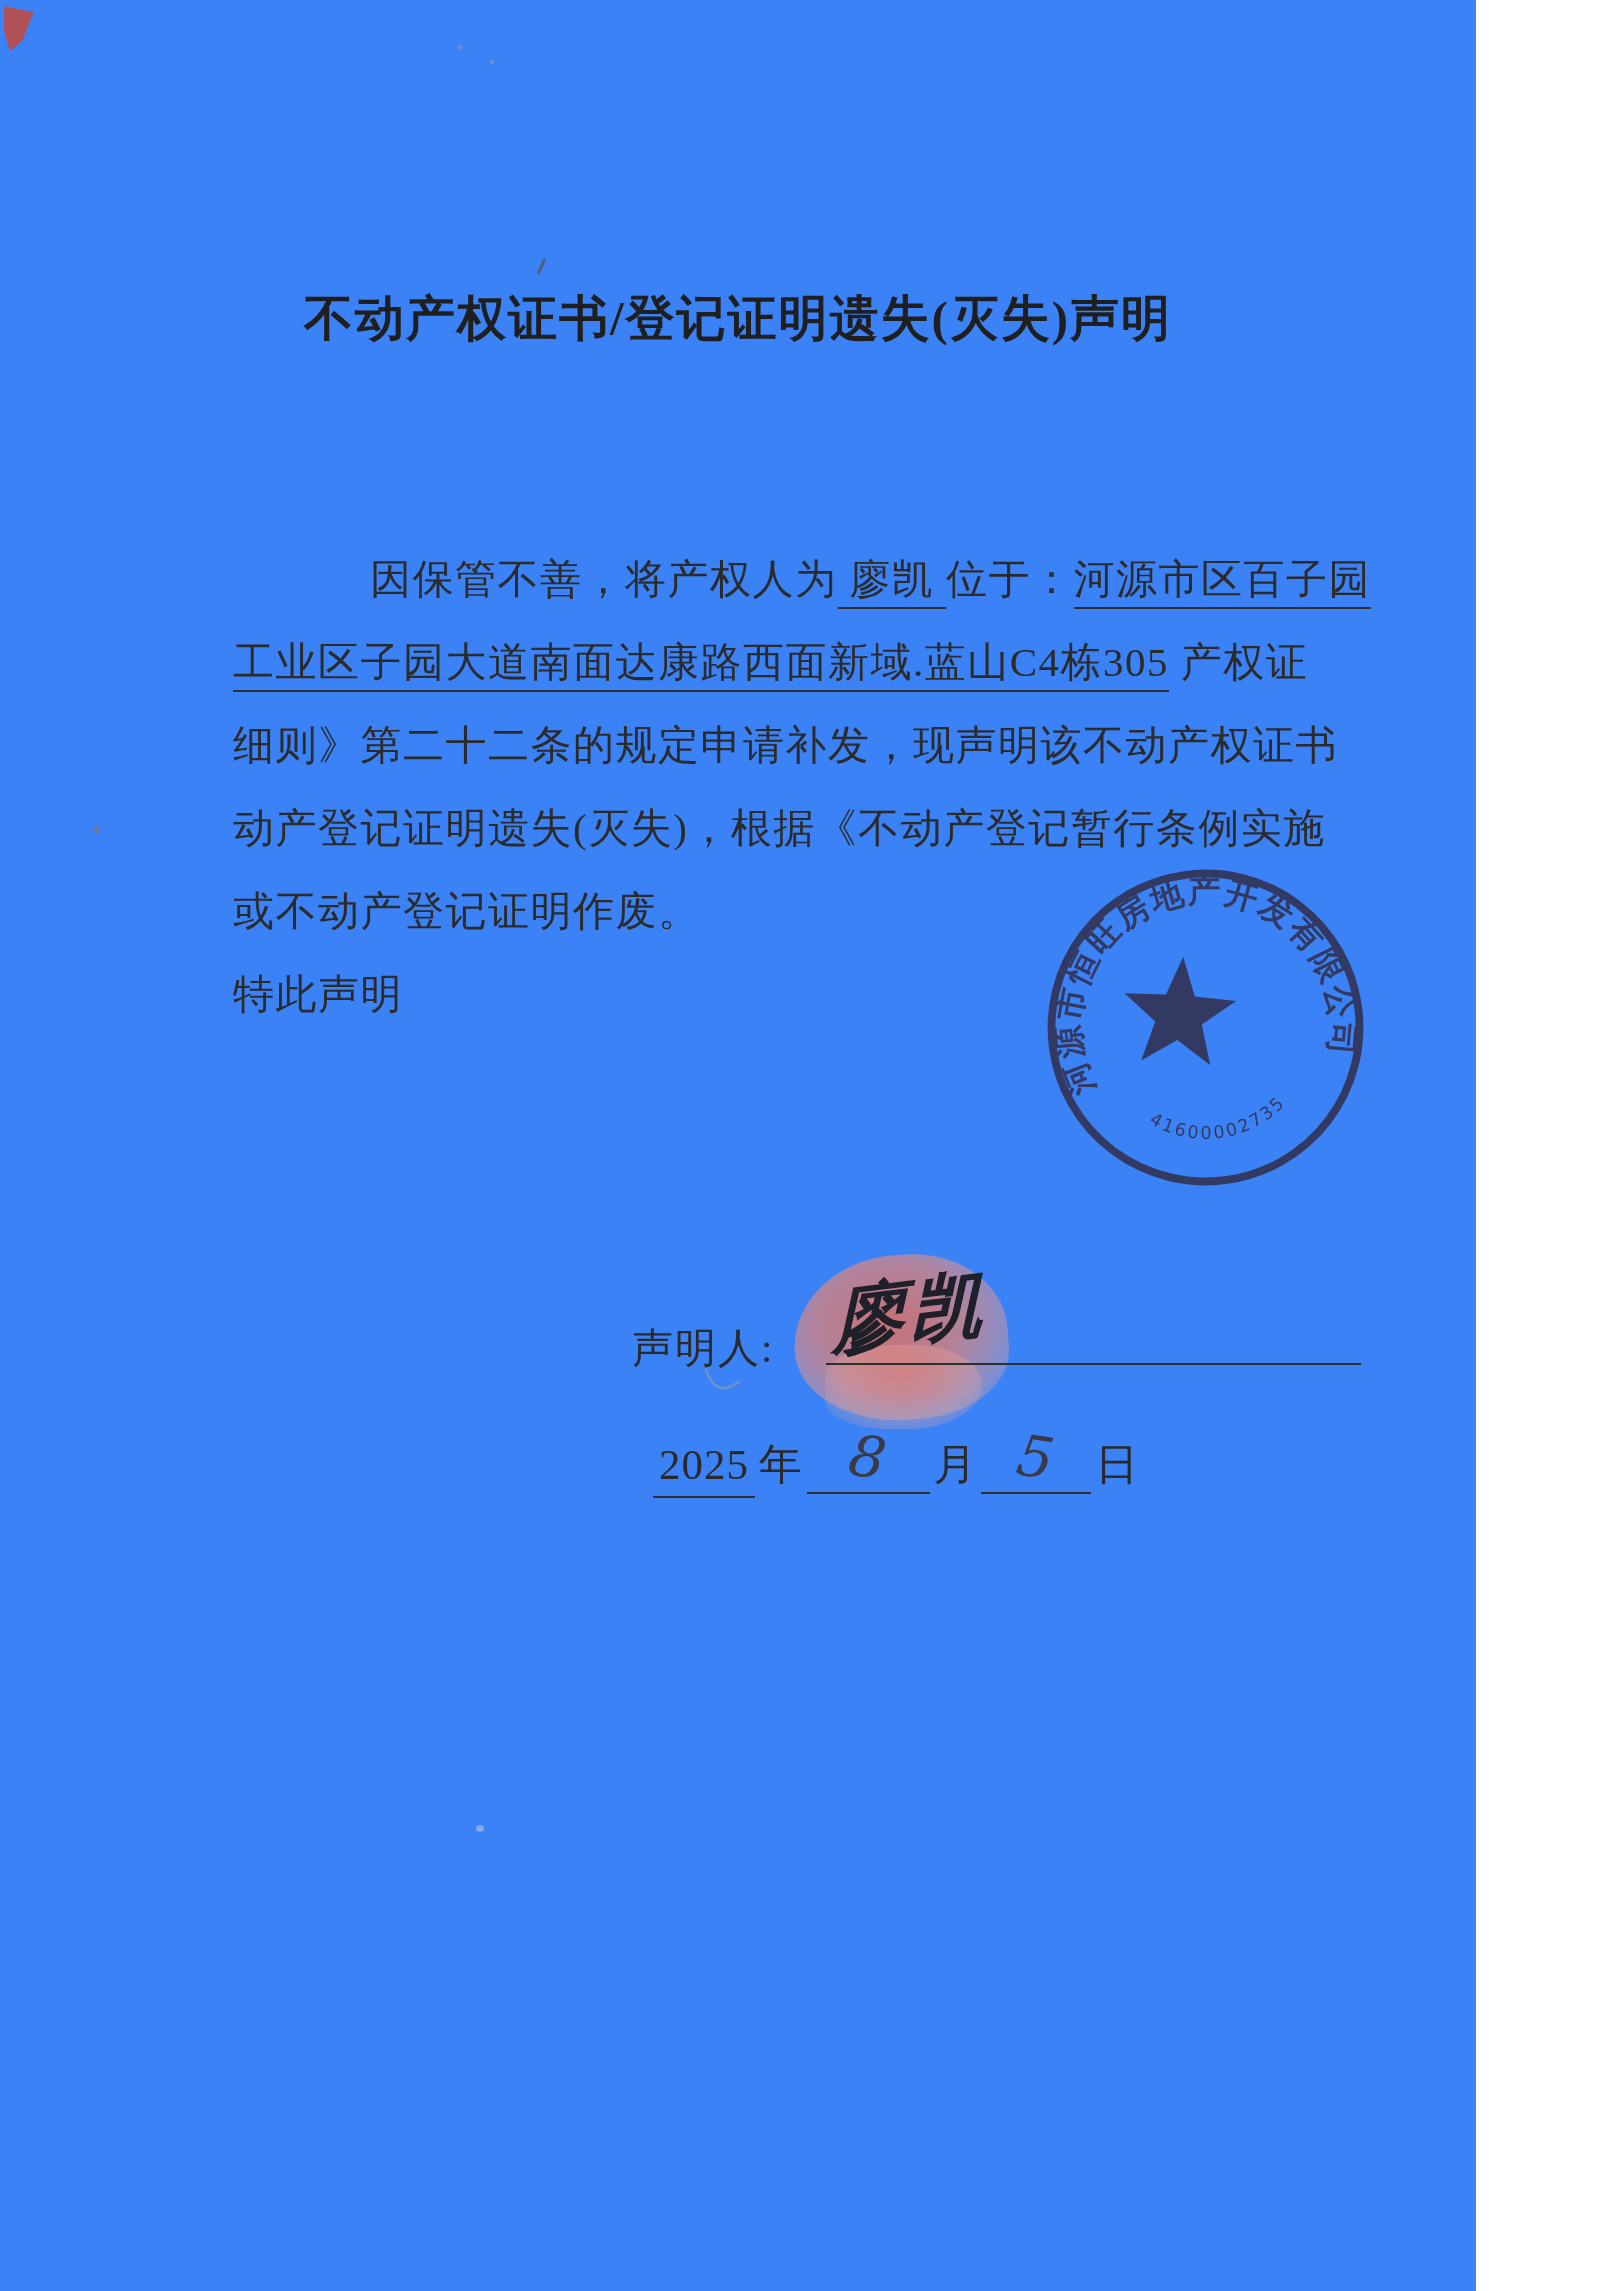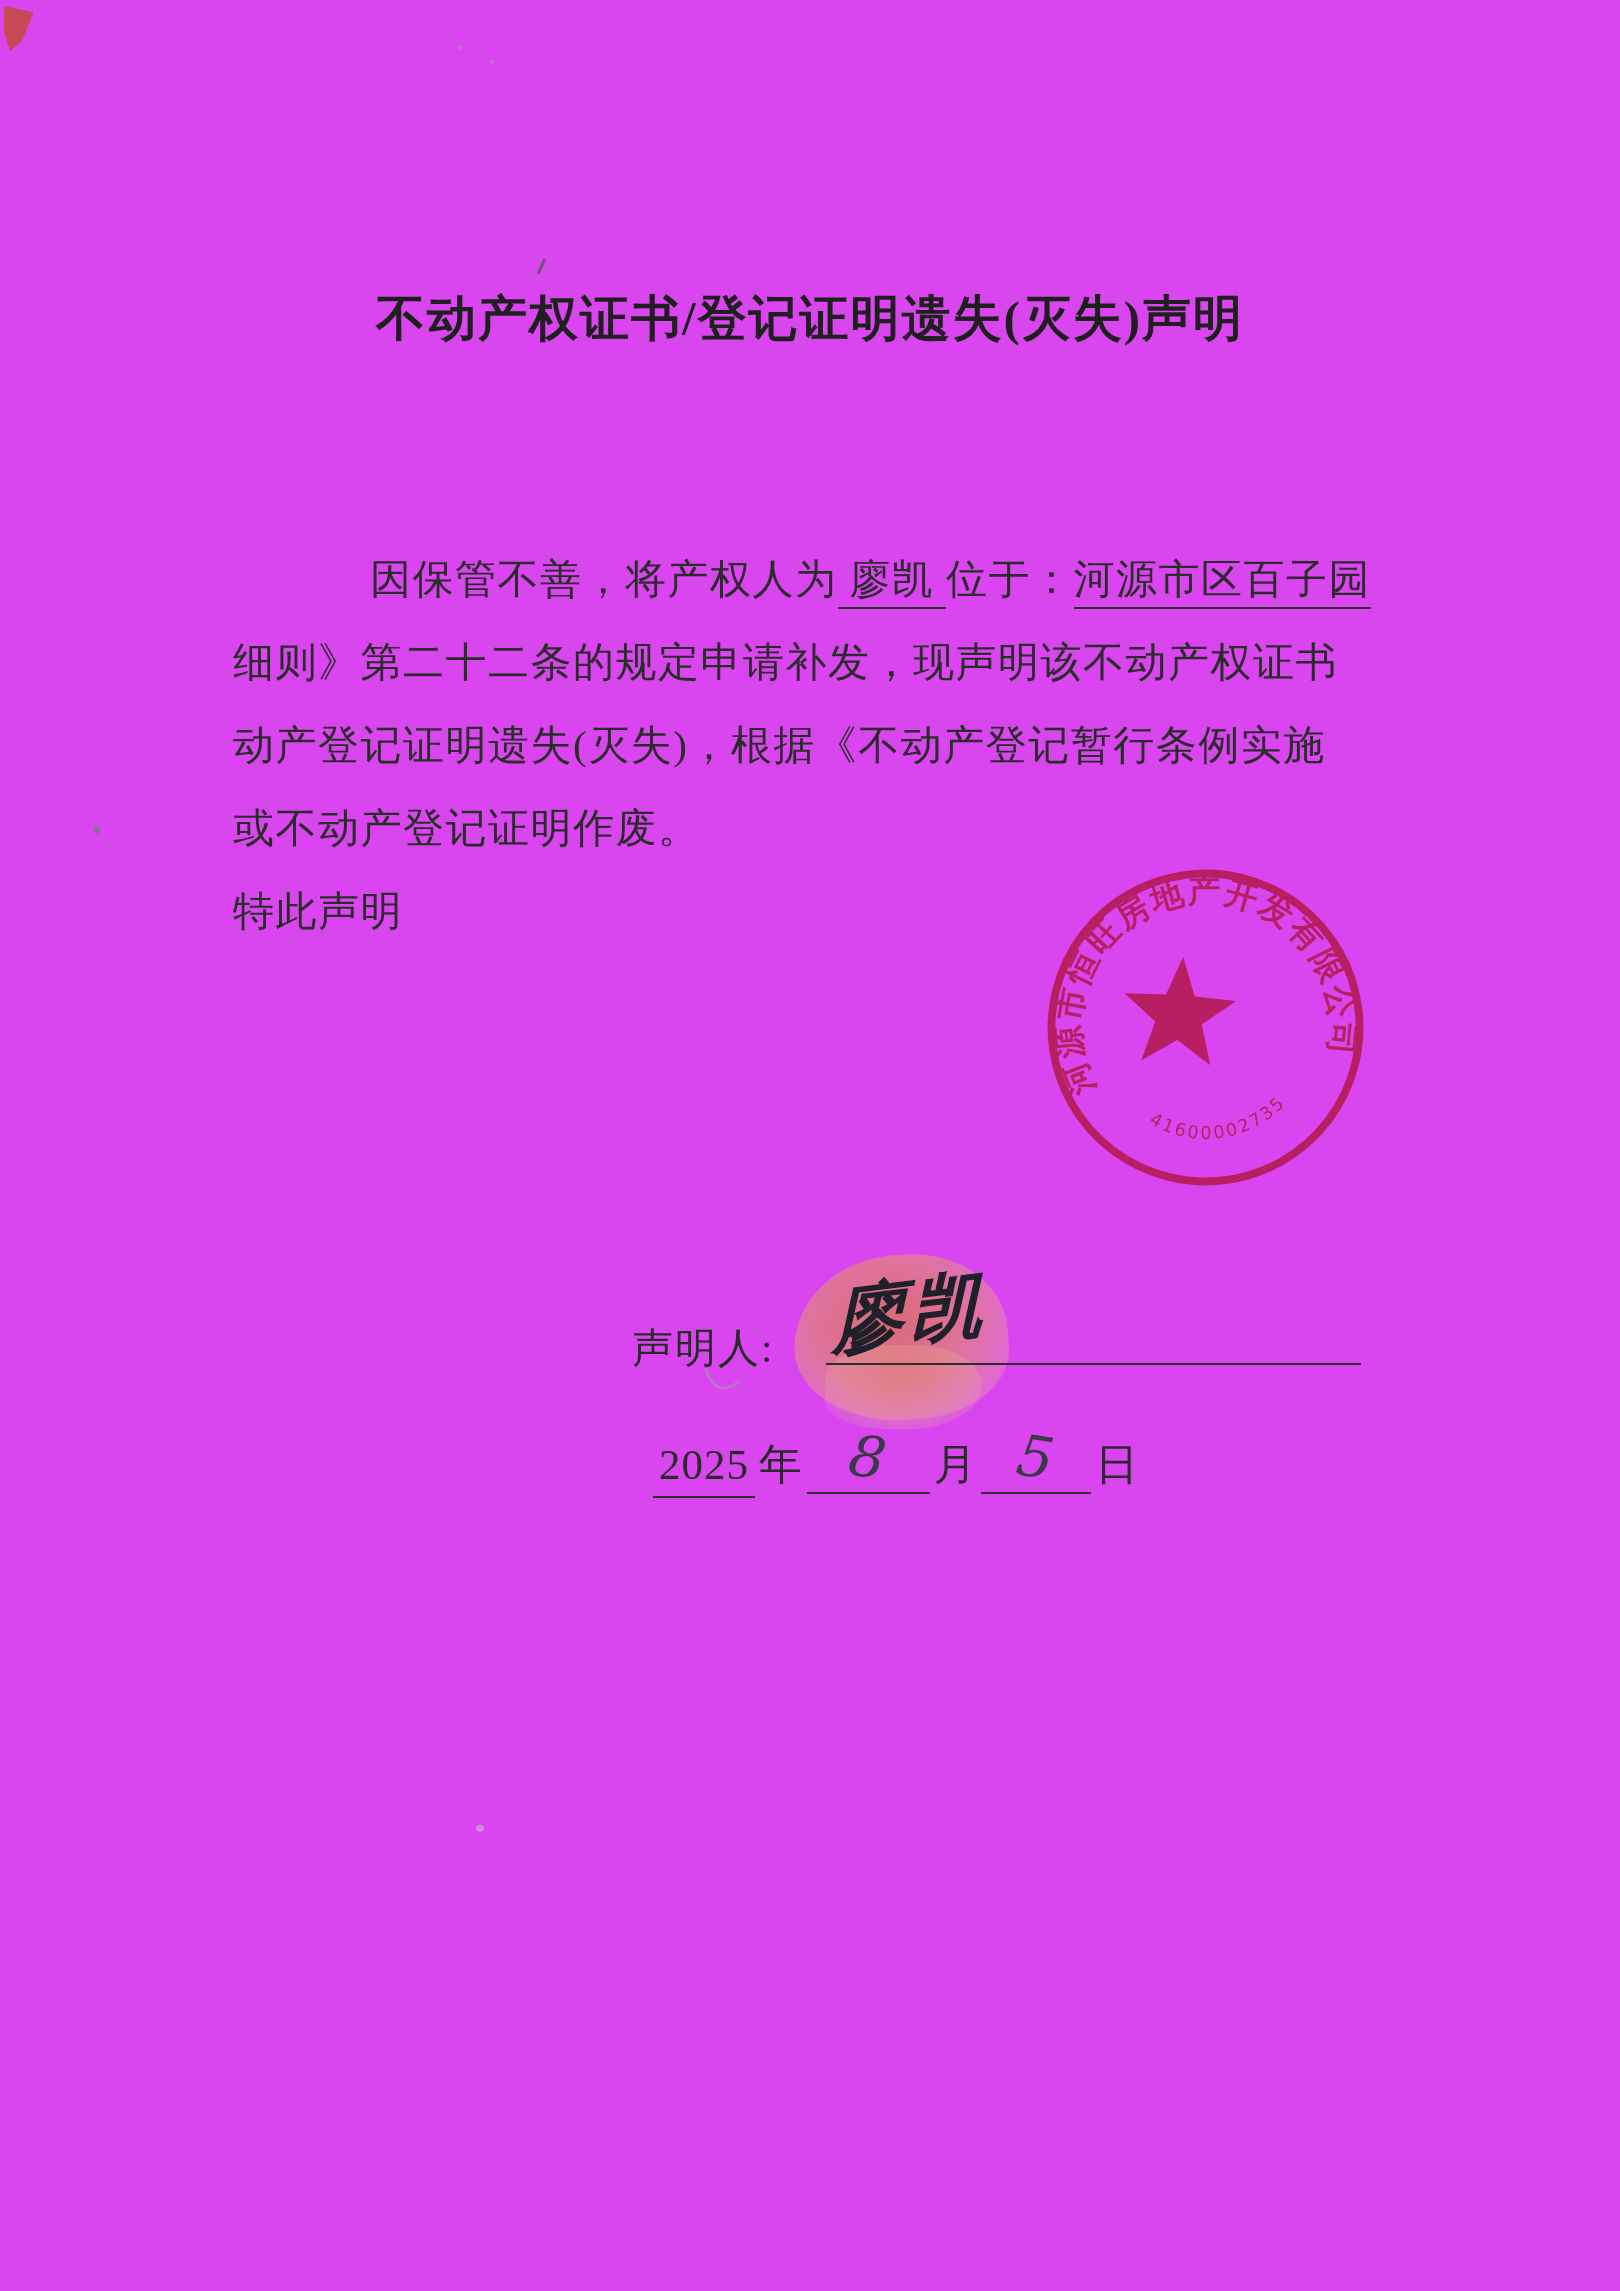--- a/index.html
+++ b/index.html
@@ -1,23 +1,23 @@
 <!DOCTYPE html>
 <html><head>
 <meta charset="utf-8">
 <style>
   * { margin: 0; padding: 0; box-sizing: border-box; }
   html, body { background: #ffffff; }
   body { font-family: "Liberation Serif", "DejaVu Serif", serif; }
 
   .page {
     position: relative;
-    width: 1620px;
+    width: 1476px;
     height: 2292px;
-    background: #d946ef;
+    background: #3b82f6;
     overflow: hidden;
     color: #2a2a2a;
   }
 
   
   .doc-title {
     position: absolute;
     top: 286px;
     left: 0;
     width: 100%;
@@ -200,20 +200,21 @@
       <textPath href="#sealTopArc" startOffset="50%" text-anchor="middle">河源市恒旺房地产开发有限公司</textPath>
     </text>
     <text font-size="18" letter-spacing="2.5" fill="#cf5246" font-family="DejaVu Sans, sans-serif">
       <textPath href="#sealBottomArc" startOffset="50%" text-anchor="middle">4416000027350</textPath>
     </text>
     <polygon fill="#cf5246" points="169.5,107.3 175.6,149.3 216.7,159.7 178.7,178.5 181.4,220.8 151.8,190.5 112.4,206.1 132.1,168.7 105.1,136.0 146.8,143.1"></polygon>
   </svg>
 
   <div class="body-text">
     <div class="line indent"><span>因保管不善，将产权人为</span><span class="u"> 廖凯 </span><span>位于：</span><span class="u">河源市区百子园</span></div>
+    <div class="line"><span class="u">工业区子园大道南面达康路西面新域.蓝山C4栋305</span><span> 产权证</span></div>
     <div class="line">细则》第二十二条的规定申请补发，现声明该不动产权证书</div>
     <div class="line">动产登记证明遗失(灭失)，根据《不动产登记暂行条例实施</div>
     <div class="line">或不动产登记证明作废。</div>
     <div class="line">特此声明</div>
   </div>
 
   <div class="sig-label">声明人:</div>
   <div class="fingerprint"></div>
   <div class="fingerprint-lobe"></div>
   <div class="signature-name">廖凯</div>

